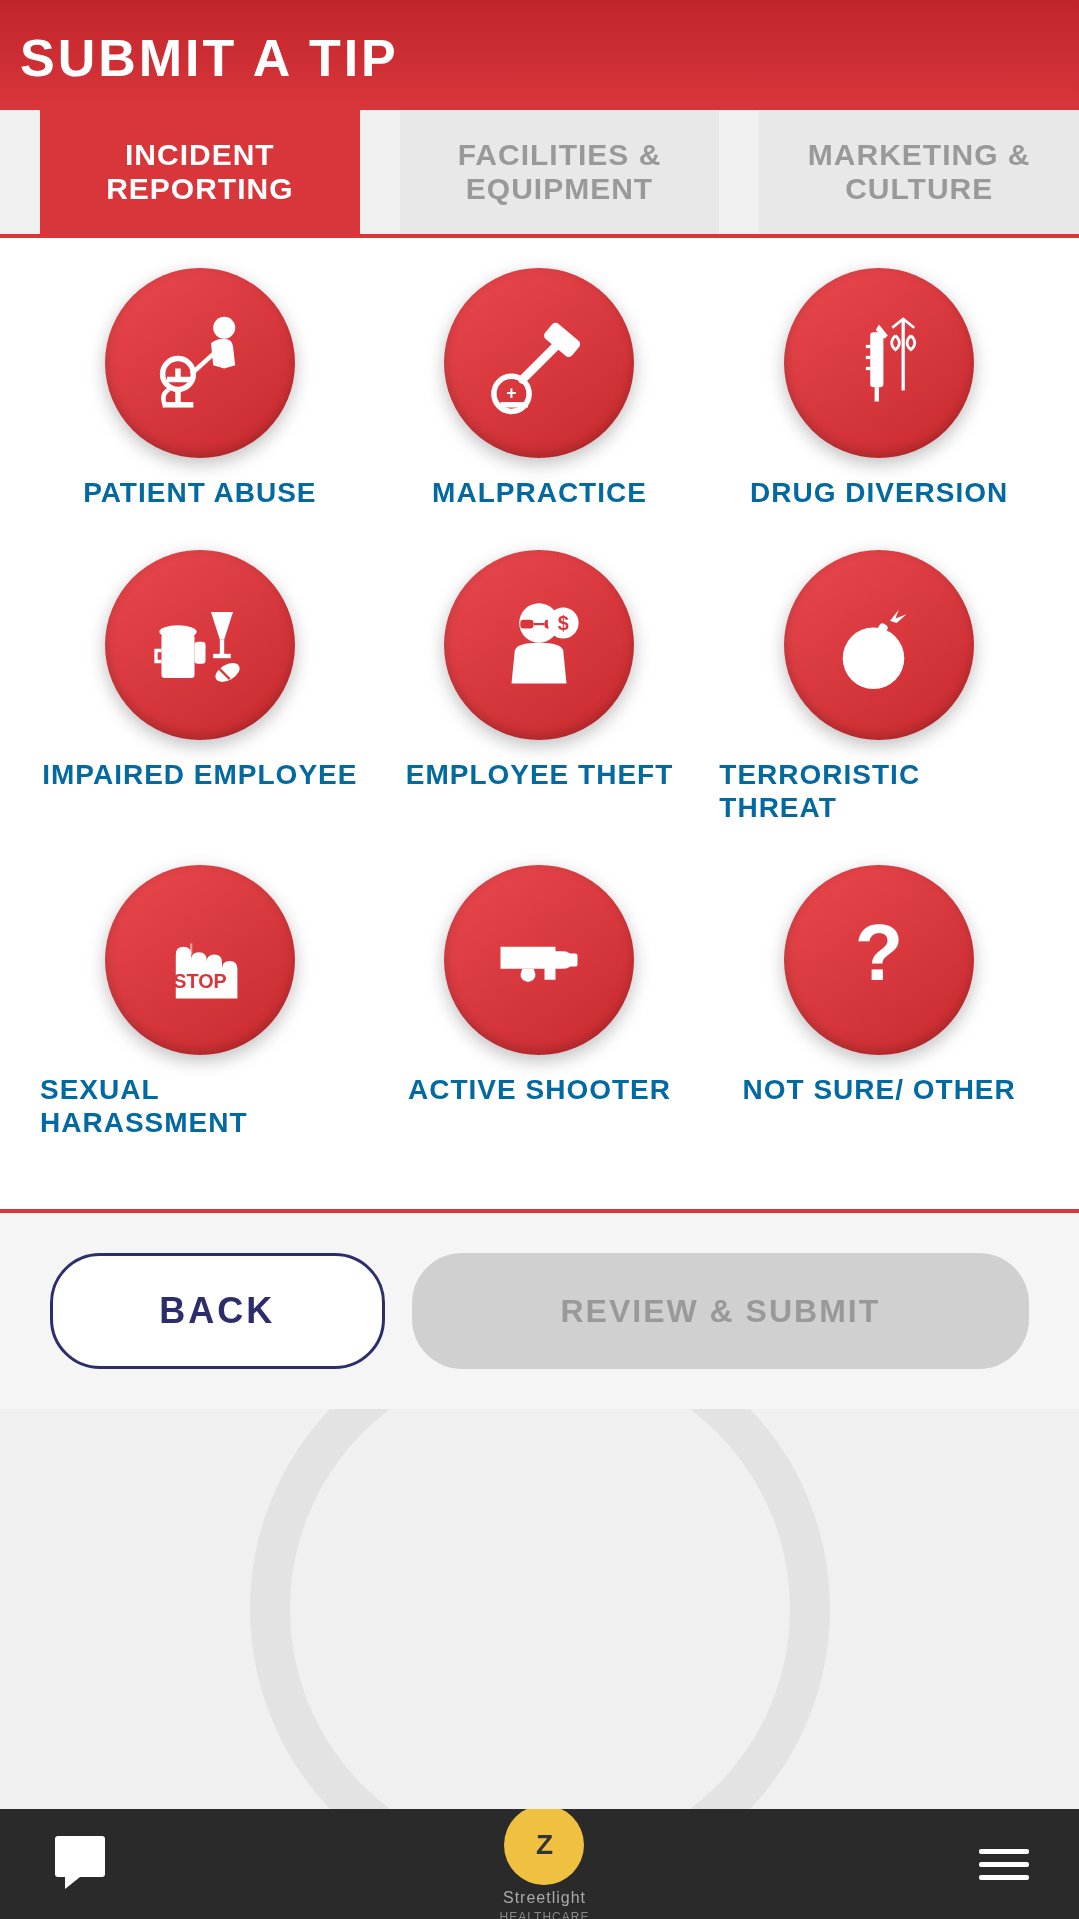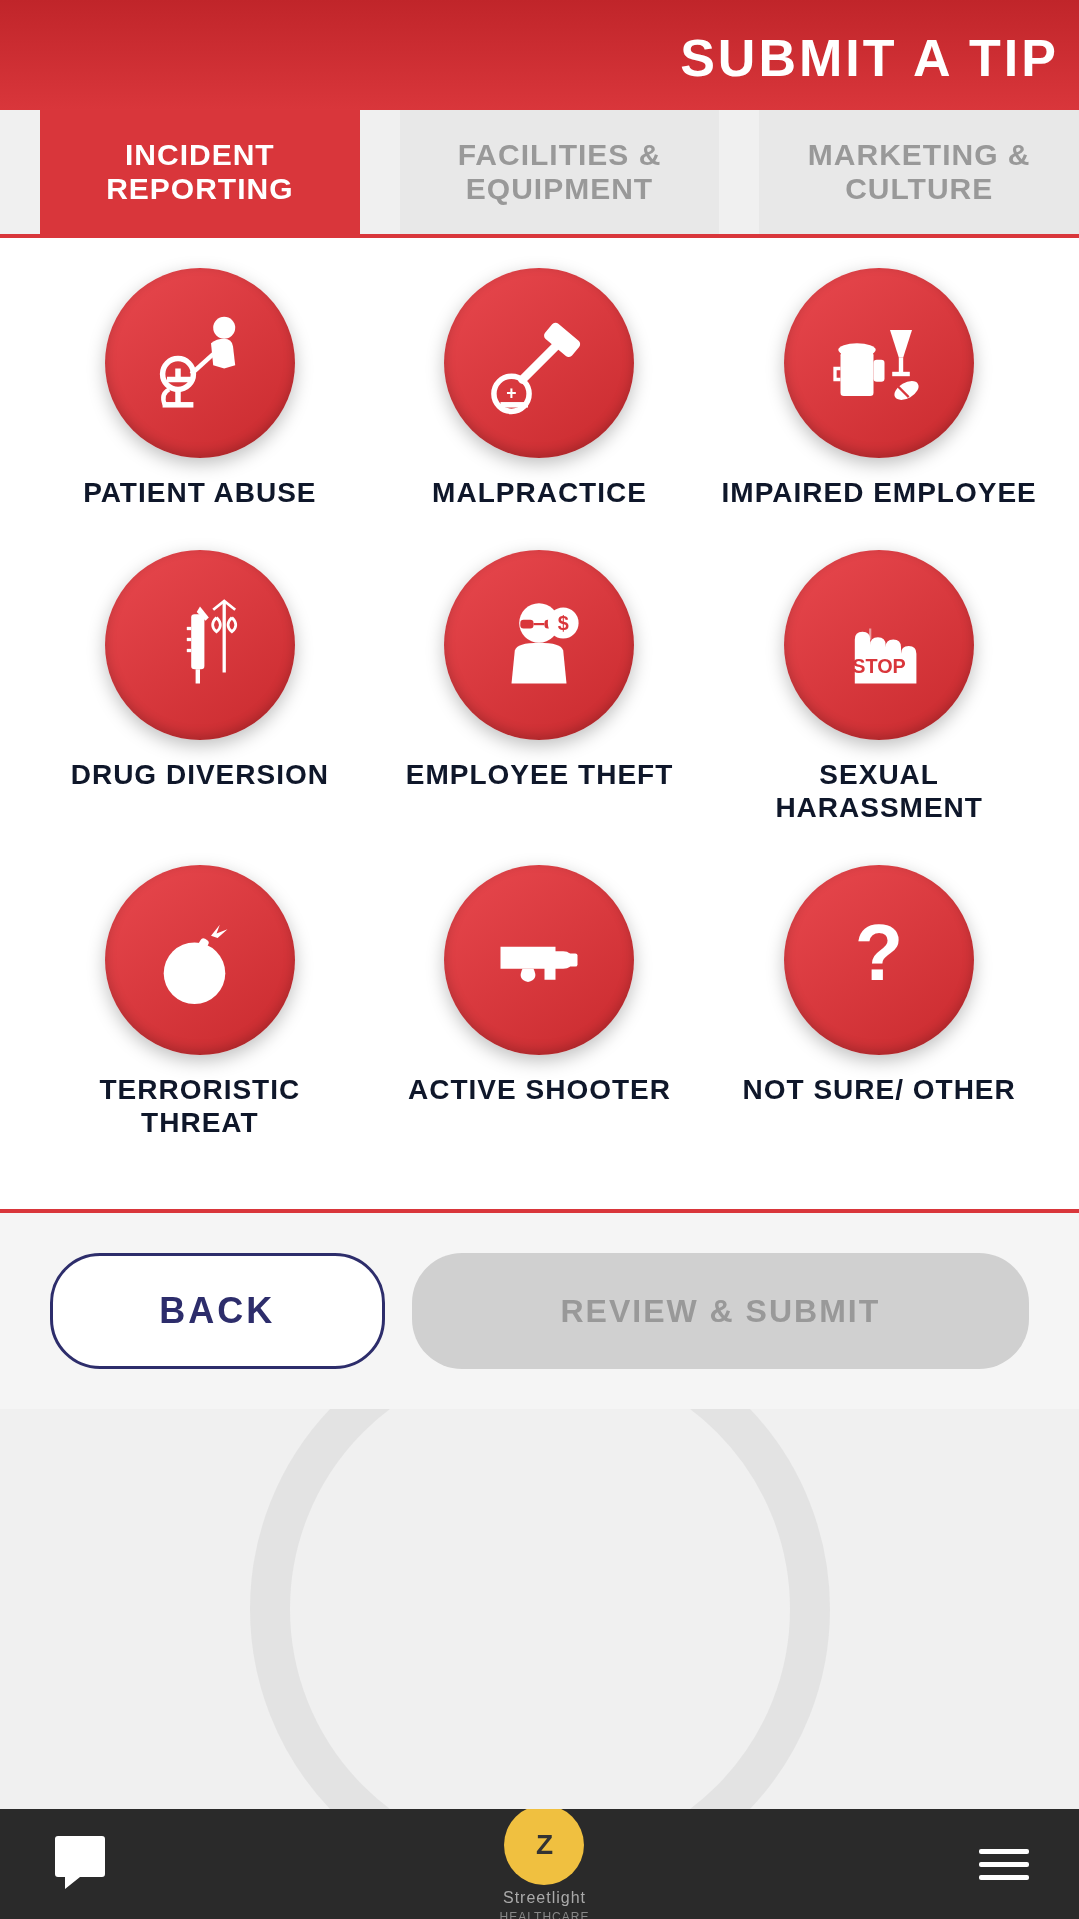--- a/index.html
+++ b/index.html
@@ -10,21 +10,21 @@
       font-family: 'Arial', sans-serif;
       background: #f0f0f0;
       display: flex;
       flex-direction: column;
     }
 
     
     .header {
       background: linear-gradient(180deg, #c0252a 0%, #d9363b 100%);
       padding: 28px 20px 22px;
-      text-align: right;
+      text-align: left;
     }
     .header-title {
       color: white;
       font-size: 52px;
       font-weight: bold;
       letter-spacing: 3px;
       text-transform: uppercase;
     }
 
     
@@ -92,22 +92,21 @@
       box-shadow: inset 0 -4px 12px rgba(0,0,0,0.2);
     }
     .icon-circle svg {
       width: 110px;
       height: 110px;
       fill: white;
     }
     .icon-label {
       font-size: 28px;
       font-weight: bold;
-      color: #0f172a;
-      text-align: center;
+      color: #0369a1;
       text-transform: uppercase;
       letter-spacing: 1px;
       line-height: 1.2;
     }
 
     
     .action-area {
       background: #f5f5f5;
       border-top: 4px solid #d9363b;
       padding: 40px 50px;
@@ -268,102 +267,102 @@
           <line x1="15" y1="88" x2="40" y2="88" stroke="white" stroke-width="5"></line>
         </svg>
       </div>
       <div class="icon-label">MALPRACTICE</div>
     </div>
 
     <div class="icon-item">
       <div class="icon-circle">
         <svg viewBox="0 0 100 100">
 
-          <rect x="15" y="40" width="30" height="40" rx="3" fill="white"></rect>
-          <rect x="45" y="47" width="10" height="20" rx="3" fill="white"></rect>
-          <path d="M15 55 L10 55 L10 65 L15 65" stroke="white" stroke-width="3" fill="none"></path>
-
-          <ellipse cx="30" cy="38" rx="17" ry="6" fill="white"></ellipse>
-
-          <path d="M60 20 L80 20 L72 45 L68 45 Z" fill="white"></path>
-          <line x1="70" y1="45" x2="70" y2="60" stroke="white" stroke-width="4"></line>
-          <line x1="62" y1="60" x2="78" y2="60" stroke="white" stroke-width="4"></line>
-
-          <ellipse cx="75" cy="75" rx="12" ry="7" fill="white" transform="rotate(-30 75 75)"></ellipse>
-          <line x1="65" y1="69" x2="77" y2="81" stroke="#d9363b" stroke-width="2"></line>
-        </svg>
-      </div>
-      <div class="icon-label">IMPAIRED EMPLOYEE</div>
-    </div>
-
-    <div class="icon-item">
-      <div class="icon-circle">
-        <svg viewBox="0 0 100 100">
-
           <path d="M50 15 L58 25 L55 28 L47 20 Z" fill="white"></path>
           <rect x="42" y="22" width="12" height="50" rx="3" fill="white"></rect>
           <line x1="48" y1="72" x2="48" y2="85" stroke="white" stroke-width="4"></line>
           <path d="M42 35 L38 35" stroke="white" stroke-width="3"></path>
           <path d="M42 45 L38 45" stroke="white" stroke-width="3"></path>
           <path d="M42 55 L38 55" stroke="white" stroke-width="3"></path>
 
           <line x1="72" y1="10" x2="72" y2="75" stroke="white" stroke-width="3"></line>
           <path d="M65 25 Q58 32 65 38 Q72 32 65 25" fill="none" stroke="white" stroke-width="2.5"></path>
           <path d="M79 25 Q86 32 79 38 Q72 32 79 25" fill="none" stroke="white" stroke-width="2.5"></path>
           <path d="M62 18 L72 10 L82 18" fill="none" stroke="white" stroke-width="2.5"></path>
         </svg>
       </div>
       <div class="icon-label">DRUG DIVERSION</div>
     </div>
 
     <div class="icon-item">
       <div class="icon-circle">
         <svg viewBox="0 0 100 100">
 
+          <rect x="15" y="40" width="30" height="40" rx="3" fill="white"></rect>
+          <rect x="45" y="47" width="10" height="20" rx="3" fill="white"></rect>
+          <path d="M15 55 L10 55 L10 65 L15 65" stroke="white" stroke-width="3" fill="none"></path>
+
+          <ellipse cx="30" cy="38" rx="17" ry="6" fill="white"></ellipse>
+
+          <path d="M60 20 L80 20 L72 45 L68 45 Z" fill="white"></path>
+          <line x1="70" y1="45" x2="70" y2="60" stroke="white" stroke-width="4"></line>
+          <line x1="62" y1="60" x2="78" y2="60" stroke="white" stroke-width="4"></line>
+
+          <ellipse cx="75" cy="75" rx="12" ry="7" fill="white" transform="rotate(-30 75 75)"></ellipse>
+          <line x1="65" y1="69" x2="77" y2="81" stroke="#d9363b" stroke-width="2"></line>
+        </svg>
+      </div>
+      <div class="icon-label">IMPAIRED EMPLOYEE</div>
+    </div>
+
+    <div class="icon-item">
+      <div class="icon-circle">
+        <svg viewBox="0 0 100 100">
+
           <circle cx="50" cy="30" r="18" fill="white"></circle>
 
           <rect x="33" y="27" width="12" height="8" rx="3" fill="#d9363b"></rect>
           <rect x="55" y="27" width="12" height="8" rx="3" fill="#d9363b"></rect>
           <line x1="45" y1="31" x2="55" y2="31" stroke="#d9363b" stroke-width="2"></line>
 
           <path d="M28 55 Q30 48 50 48 Q70 48 72 55 L75 85 L25 85 Z" fill="white"></path>
 
           <circle cx="72" cy="30" r="14" fill="white" stroke="#d9363b" stroke-width="0"></circle>
           <text x="72" y="36" text-anchor="middle" font-size="18" fill="#d9363b" font-weight="bold">$</text>
         </svg>
       </div>
       <div class="icon-label">EMPLOYEE THEFT</div>
     </div>
 
     <div class="icon-item">
       <div class="icon-circle">
         <svg viewBox="0 0 100 100">
 
+          <circle cx="45" cy="62" r="28" fill="white"></circle>
+          <rect x="47" y="30" width="8" height="18" rx="3" fill="white" transform="rotate(30 51 39)"></rect>
+
+          <path d="M60 28 L68 18 L65 26 L75 22 L66 30" fill="white"></path>
+
+          <ellipse cx="35" cy="50" rx="8" ry="5" fill="rgba(255,255,255,0.3)" transform="rotate(-30 35 50)"></ellipse>
+        </svg>
+      </div>
+      <div class="icon-label">TERRORISTIC THREAT</div>
+    </div>
+
+    <div class="icon-item">
+      <div class="icon-circle">
+        <svg viewBox="0 0 100 100">
+
           <path d="M28 85 L28 45 Q28 38 35 38 Q42 38 42 45 L42 50 Q42 43 49 43 Q56 43 56 50 L56 52 Q56 45 63 45 Q70 45 70 52 L70 58 Q70 51 77 51 Q84 51 84 58 L84 85 Z" fill="white"></path>
           <text x="50" y="75" text-anchor="middle" font-size="18" fill="#d9363b" font-weight="bold">STOP</text>
 
           <line x1="42" y1="45" x2="42" y2="35" stroke="white" stroke-width="2" opacity="0.5"></line>
         </svg>
       </div>
       <div class="icon-label">SEXUAL HARASSMENT</div>
-    </div>
-
-    <div class="icon-item">
-      <div class="icon-circle">
-        <svg viewBox="0 0 100 100">
-
-          <circle cx="45" cy="62" r="28" fill="white"></circle>
-          <rect x="47" y="30" width="8" height="18" rx="3" fill="white" transform="rotate(30 51 39)"></rect>
-
-          <path d="M60 28 L68 18 L65 26 L75 22 L66 30" fill="white"></path>
-
-          <ellipse cx="35" cy="50" rx="8" ry="5" fill="rgba(255,255,255,0.3)" transform="rotate(-30 35 50)"></ellipse>
-        </svg>
-      </div>
-      <div class="icon-label">TERRORISTIC THREAT</div>
     </div>
 
     <div class="icon-item">
       <div class="icon-circle">
         <svg viewBox="0 0 100 100">
 
           <path d="M15 38 L15 58 L55 58 L55 68 L65 68 L65 58 L72 58 Q80 58 80 50 Q80 42 72 42 L65 42 L65 38 Z" fill="white"></path>
 
           <path d="M35 58 Q30 68 40 70 Q50 68 45 58" fill="white"></path>
 

